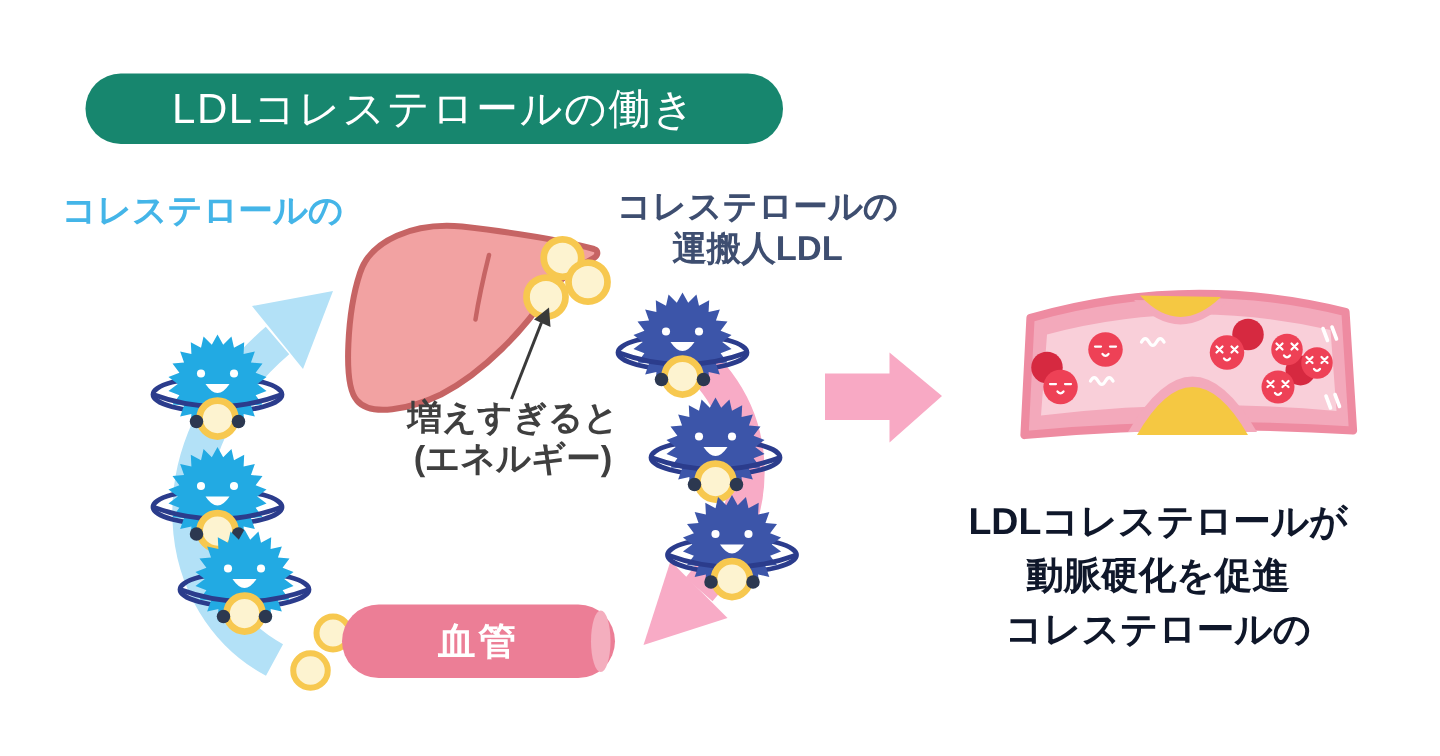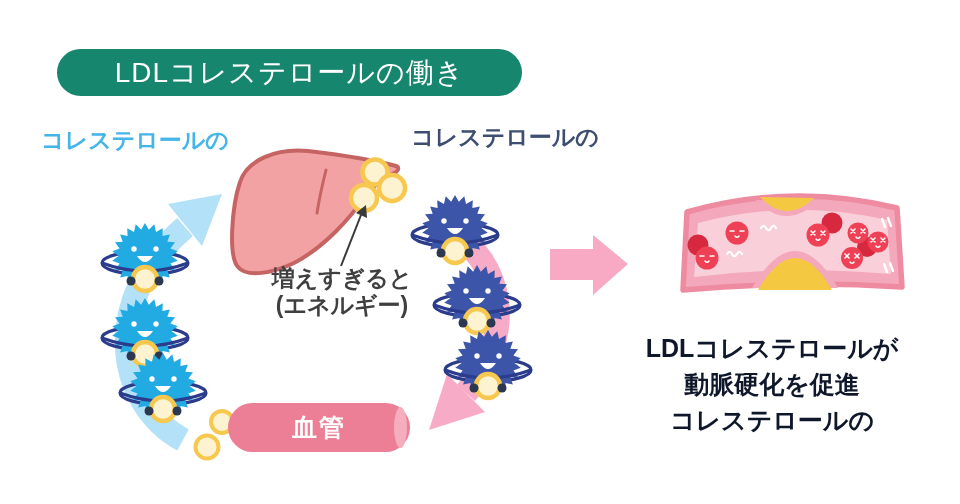--- a/index.html
+++ b/index.html
@@ -80,20 +80,21 @@
   <div class="title-pill" style="background: rgb(23, 134, 110);">
     <span style="color: rgb(255, 255, 255);">LDLコレステロールの働き</span>
   </div>
 
   <div class="label hdl-label" style="color: rgb(68, 181, 232);">
     <span class="ln">コレステロールの</span>
   </div>
 
   <div class="label ldl-label" style="color: rgb(62, 78, 112);">
     <span class="ln">コレステロールの</span>
+    <span class="ln">運搬人LDL</span>
   </div>
 
   <div class="label chol-label" style="color: rgb(63, 63, 63);">
     <span class="ln">増えすぎると</span>
     <span class="ln">(エネルギー)</span>
   </div>
 
   <div class="label caption" style="color: #0f172a;">
     <span class="ln">LDLコレステロールが</span>
     <span class="ln">動脈硬化を促進</span>

